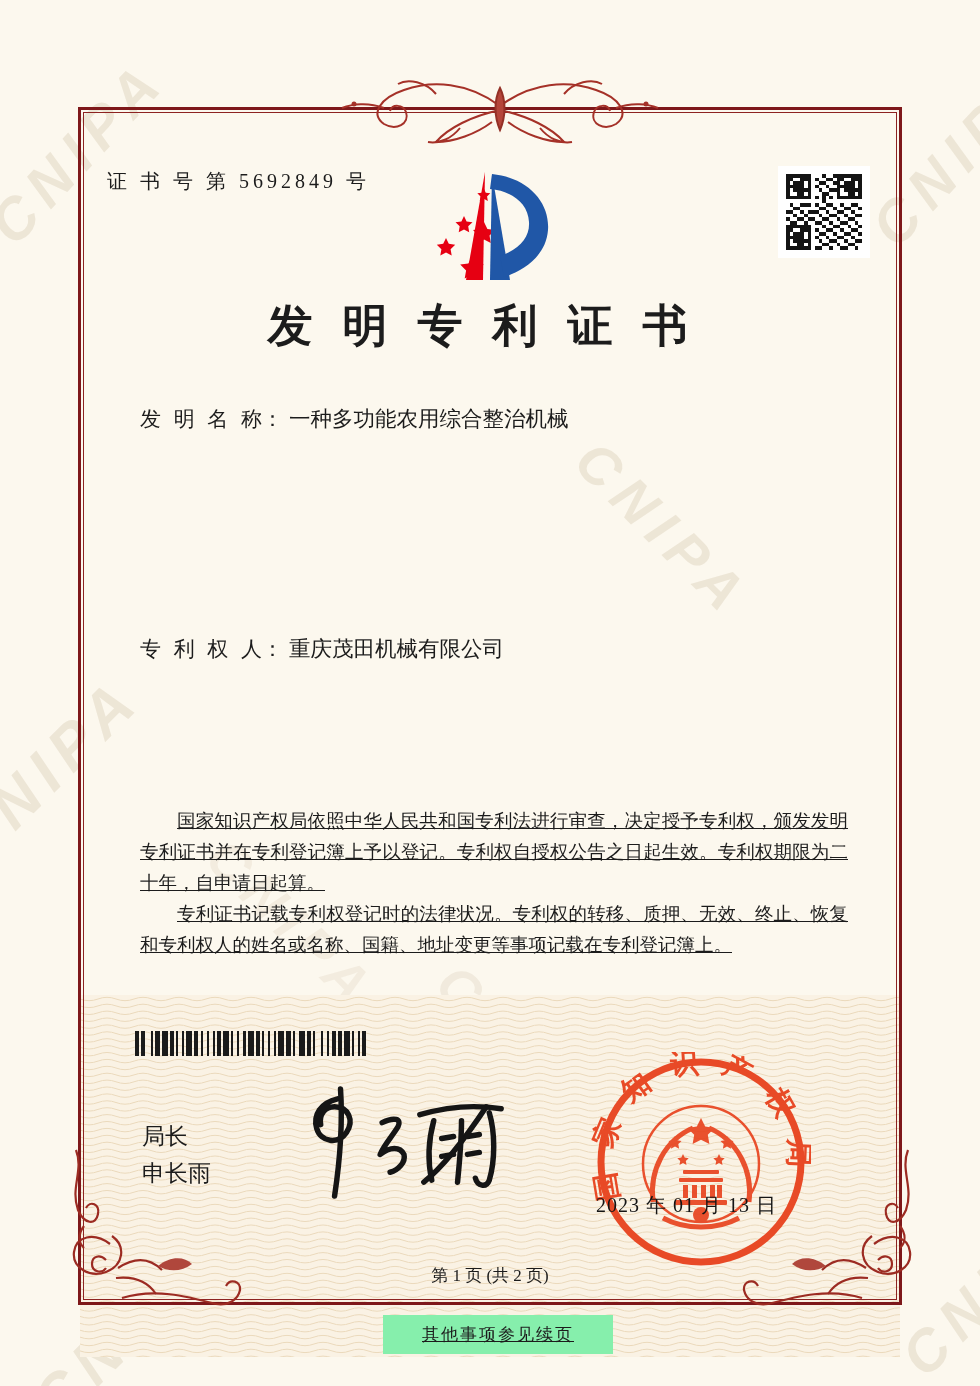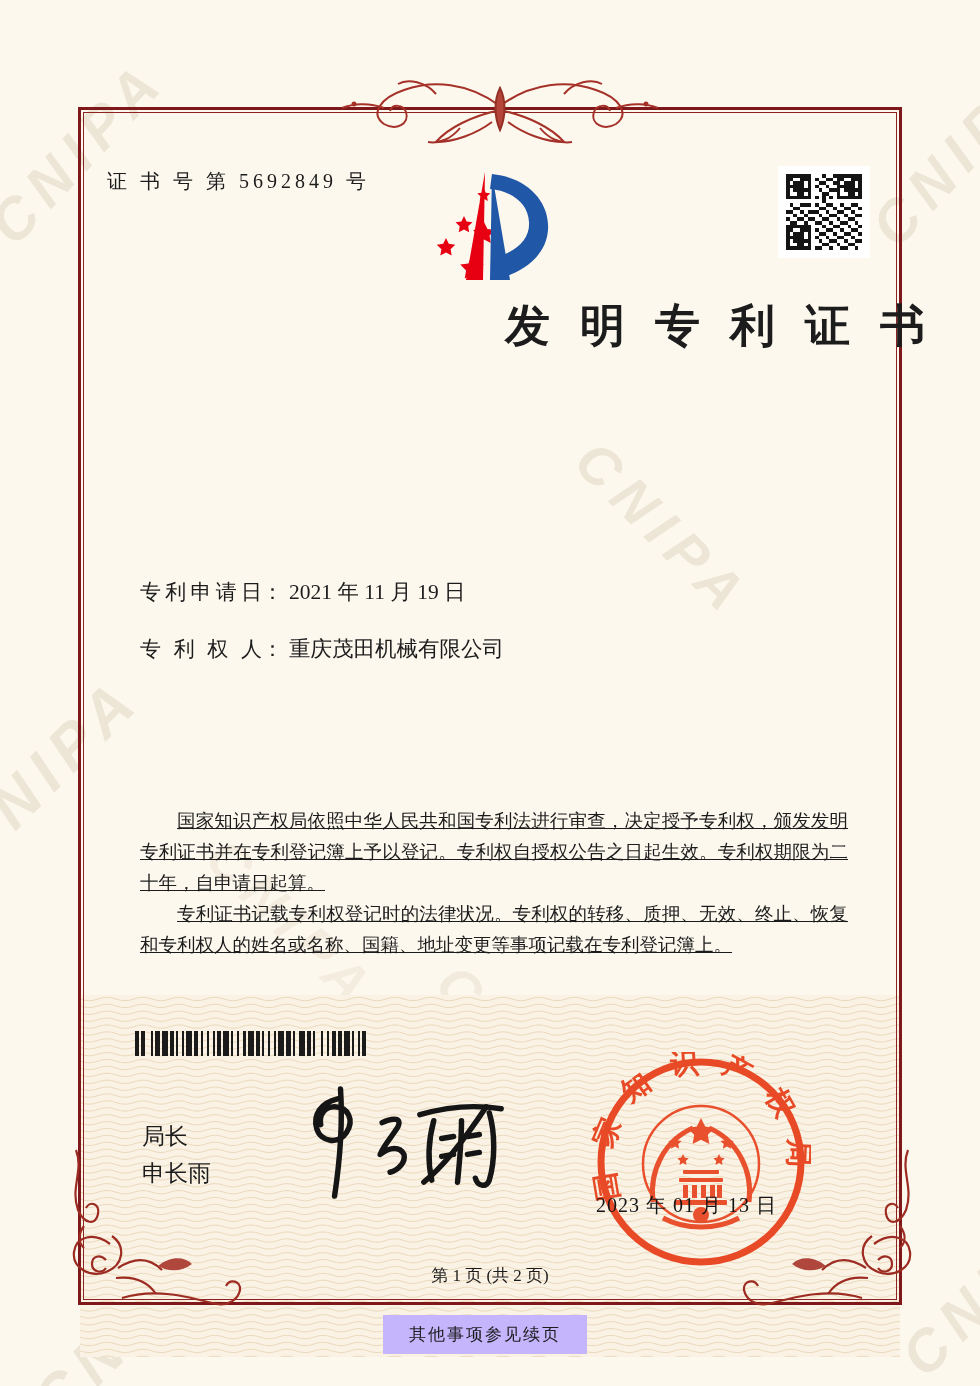--- a/index.html
+++ b/index.html
@@ -25,21 +25,21 @@
 
   
   .cert-no{position:absolute;left:107px;top:168px;font-size:20px;letter-spacing:4px;z-index:5;}
   .logo{position:absolute;left:428px;top:158px;z-index:5;}
   .qr-wrap{position:absolute;left:778px;top:166px;width:92px;height:92px;background:#fff;
            z-index:5;display:flex;align-items:center;justify-content:center;}
   .qr{width:76px;height:76px;display:grid;grid-template-columns:repeat(21,1fr);grid-template-rows:repeat(21,1fr);}
   .qr i{display:block;}
   .qr i.d{background:#141414;}
 
-  .title{position:absolute;left:0;top:296px;width:955px;text-align:right;
+  .title{position:absolute;left:0;top:296px;width:955px;text-align:center;
          font-size:45px;font-weight:700;letter-spacing:30px;padding-left:30px;
          box-sizing:border-box;z-index:5;}
 
   
   .row{position:absolute;left:140px;font-size:21px;z-index:5;white-space:nowrap;}
   .row .lbl{display:inline-block;width:122px;text-align:justify;text-align-last:justify;
             vertical-align:bottom;}
   .row .colon{display:inline-block;}
   .row .val{display:inline-block;margin-left:6px;font-size:21.5px;}
   .row .lbl2{display:inline-block;margin-left:88px;}
@@ -58,22 +58,22 @@
   .director{position:absolute;left:142px;top:1118px;z-index:5;
             font-family:"Liberation Sans","DejaVu Sans",sans-serif;font-size:23px;line-height:37px;}
   .sig{position:absolute;left:283px;top:1083px;z-index:6;}
 
   .seal{position:absolute;left:591px;top:1052px;width:220px;height:220px;z-index:6;opacity:.95;}
   .seal-date{position:absolute;left:596px;top:1192px;width:210px;font-size:20px;
              letter-spacing:1px;color:#141414;z-index:7;white-space:nowrap;}
 
   .page-info{position:absolute;left:0;top:1264px;width:980px;text-align:center;
              font-size:17px;z-index:5;}
-  .footer-note{position:absolute;left:383px;top:1315px;width:204px;background:#c4b5fd;
-               text-align:center;font-size:17px;letter-spacing:2px;padding:8px 0;z-index:8;}
+  .footer-note{position:absolute;left:383px;top:1315px;width:230px;background:#86efac;
+               text-align:center;font-size:17px;letter-spacing:2px;padding:8px 0;z-index:8;text-decoration:underline;}
 </style>
 </head>
 <body>
 
 <div class="page">
 
   <span class="wm" style="left:-36px;top:118px;font-size:58px;transform:rotate(-47deg);">CNIPA</span>
   <span class="wm" style="left:846px;top:120px;font-size:58px;transform:rotate(-47deg);">CNIPA</span>
   <span class="wm" style="left:608px;top:428px;font-size:56px;transform:rotate(45deg);transform-origin:left top;">CNIPA</span>
   <span class="wm" style="left:-74px;top:736px;font-size:62px;transform:rotate(-45deg);">CNIPA</span>
@@ -649,22 +649,22 @@
         <i class="d"></i>
         <i></i>
         <i></i>
         <i class="d"></i>
         <i></i>
       </div>
   </div>
 
   <div class="title">发明专利证书</div>
 
-  <div class="row" style="top:577px;">
-    <span class="lbl">专利申请日</span><span class="colon">：</span><span class="val">2021 年 11 月 19 日</span>
+  <div class="row" style="top:404px;">
+    <span class="lbl">发明名称</span><span class="colon">：</span><span class="val">一种多功能农用综合整治机械</span>
   </div>
   <div class="row" style="top:634px;">
     <span class="lbl">专利权人</span><span class="colon">：</span><span class="val">重庆茂田机械有限公司</span>
   </div>
 
   <div class="paras">
     <p>国家知识产权局依照中华人民共和国专利法进行审查，决定授予专利权，颁发发明专利证书并在专利登记簿上予以登记。专利权自授权公告之日起生效。专利权期限为二十年，自申请日起算。</p>
     <p>专利证书记载专利权登记时的法律状况。专利权的转移、质押、无效、终止、恢复和专利权人的姓名或名称、国籍、地址变更等事项记载在专利登记簿上。</p>
   </div>
 

